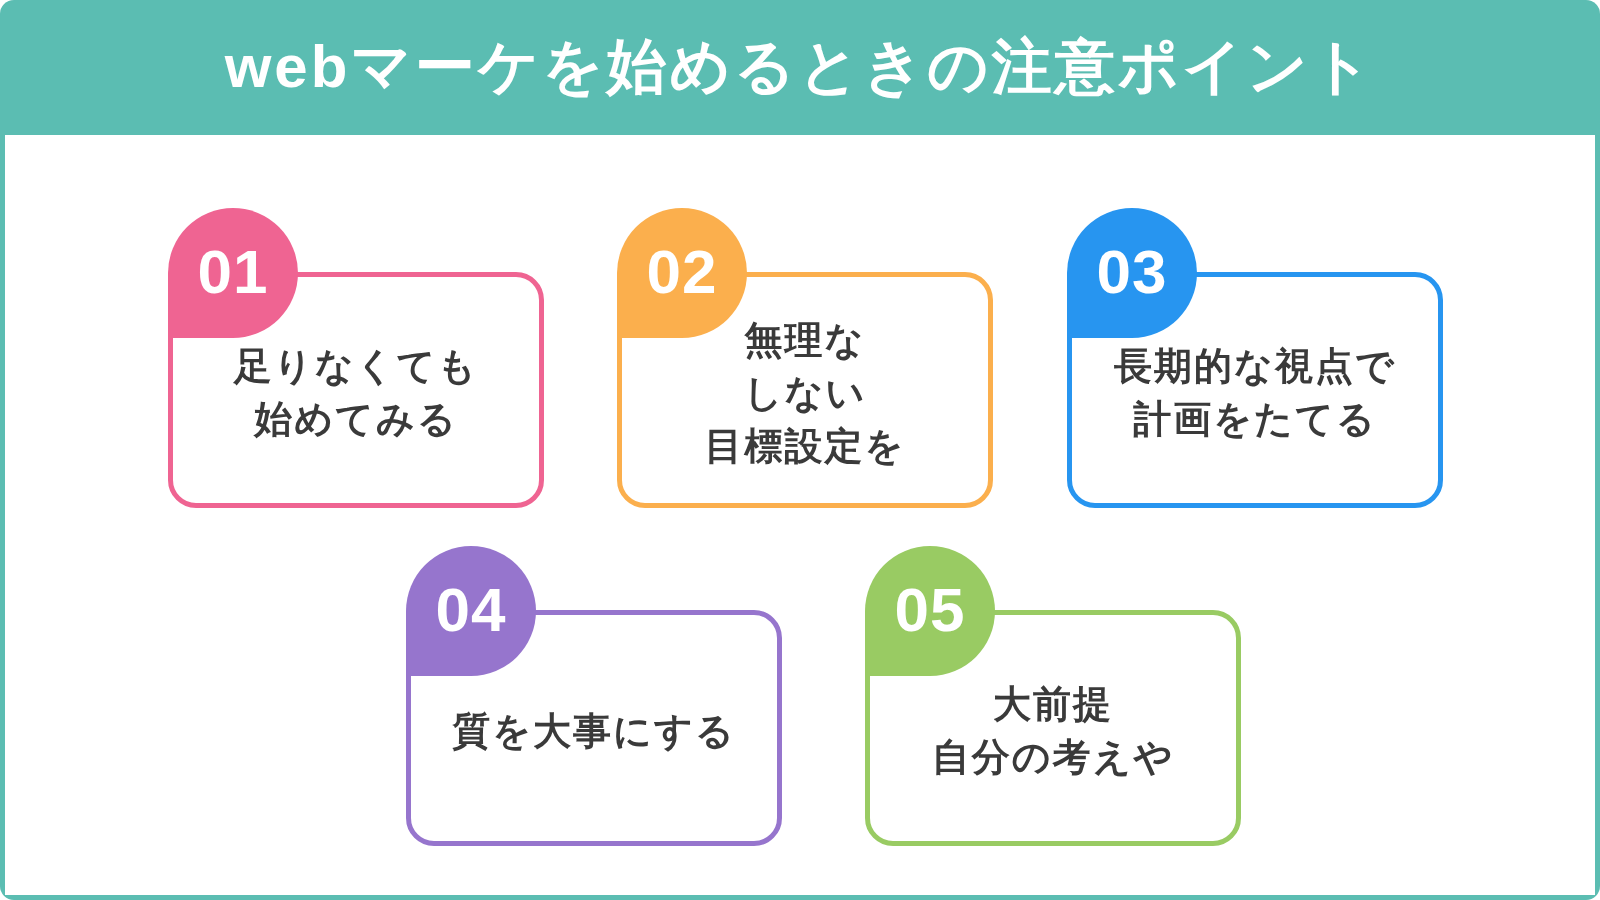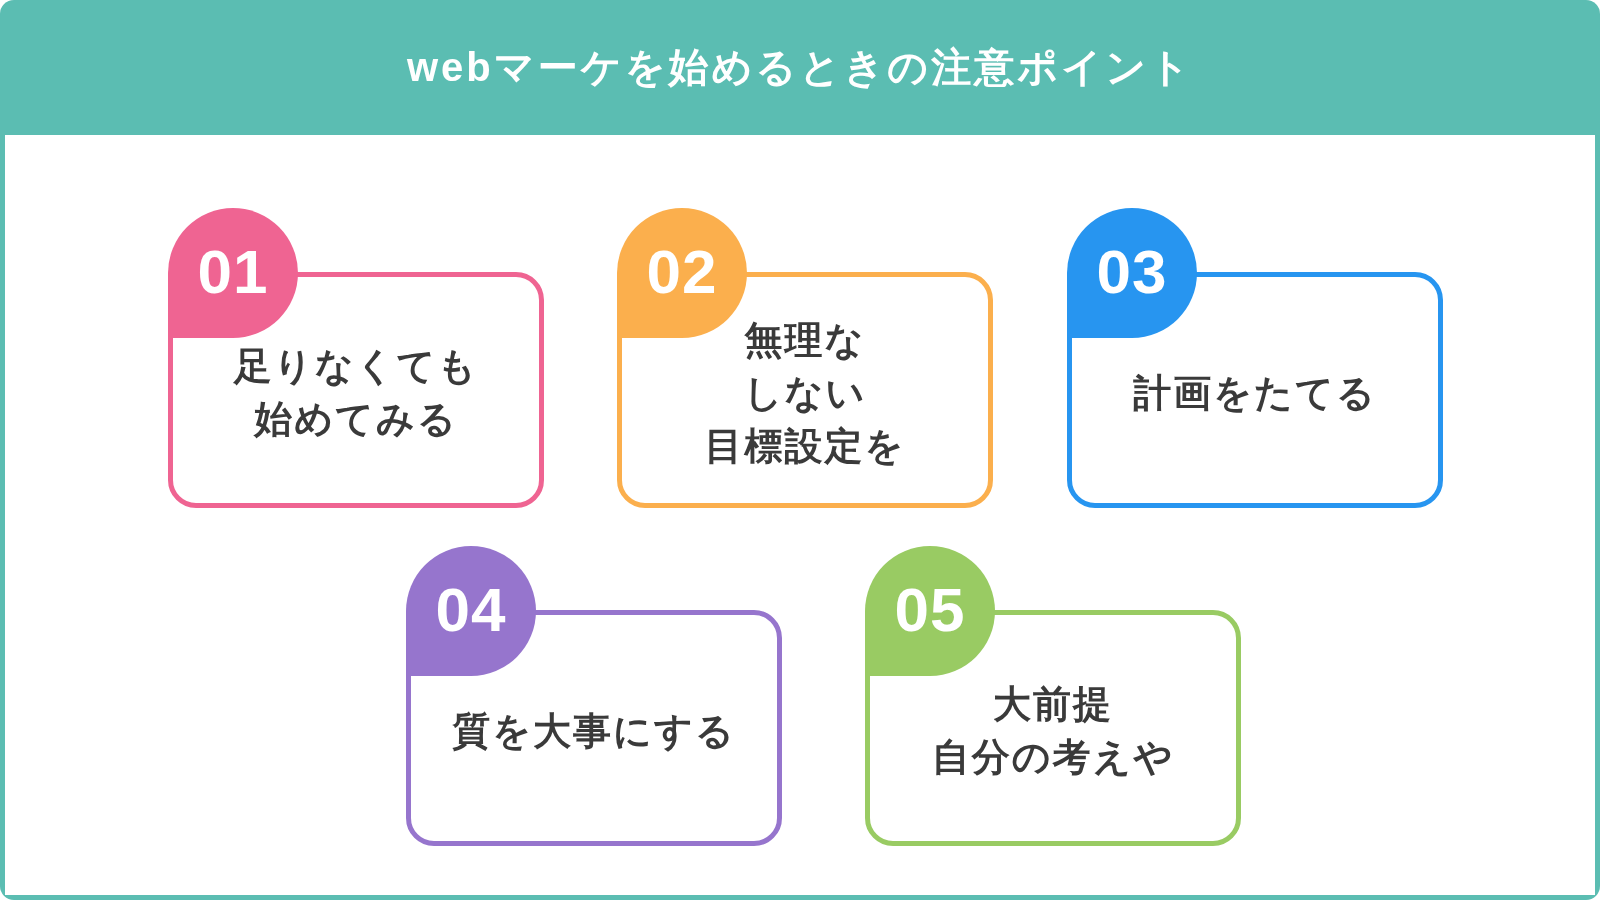--- a/index.html
+++ b/index.html
@@ -12,21 +12,21 @@
     overflow:hidden;
     font-family:"Liberation Sans","DejaVu Sans",sans-serif;
   }
 
   .header {
     position:absolute; top:0; left:0; right:0; height:135px;
     display:flex; align-items:center; justify-content:center;
   }
   .title {
     color: var(--title-color, #ffffff);
-    font-size:40px; font-weight:bold; letter-spacing:3px;
+    font-size:60px; font-weight:bold; letter-spacing:3px;
     white-space:nowrap;
   }
 
   .content {
     position:absolute; left:5px; right:5px; top:135px; bottom:5px;
     background: var(--content-bg, #ffffff);
   }
 
   .card {
     position:absolute;
@@ -96,20 +96,21 @@
         <div>しない</div>
         <div>目標設定を</div>
       </div>
     </div>
 
     <div class="card card-pos-3" style="--accent: #2795F0;">
       <div class="pin">
         <span class="pin-number">03</span>
       </div>
       <div class="card-text">
+        <div>長期的な視点で</div>
         <div>計画をたてる</div>
       </div>
     </div>
 
     <div class="card card-pos-4" style="--accent: #9675CD;">
       <div class="pin">
         <span class="pin-number">04</span>
       </div>
       <div class="card-text">
         <div>質を大事にする</div>

